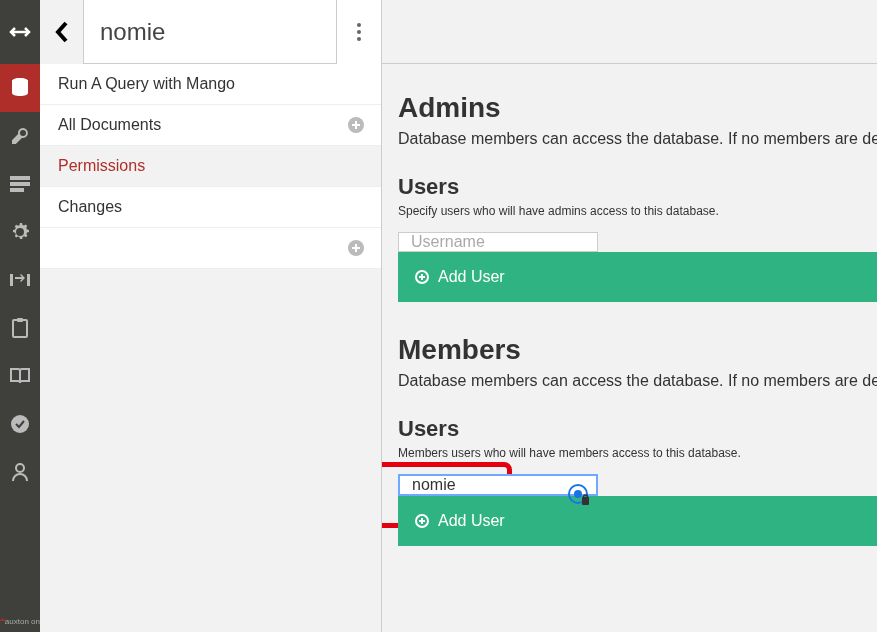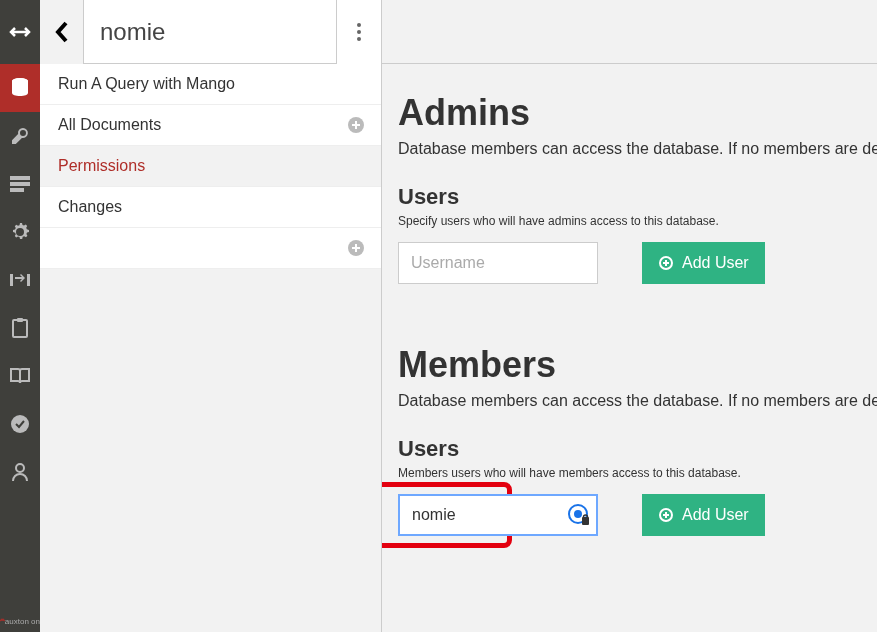--- a/index.html
+++ b/index.html
@@ -25,28 +25,28 @@
   .navlist { list-style:none; background:#fff;}
   .navlist li { height:41px; display:flex; align-items:center; padding:0 18px; border-bottom:1px solid #eee; font-size:16px; color:#333; cursor:pointer; position:relative;}
   .navlist li.selected { background:#f2f2f2; color:#af2e29;}
   .navlist li .plus { position:absolute; right:16px; color:#bbb; font-size:18px;}
   .navcol-fill { flex:1; background:#f2f2f2;}
 
   
   .main { flex:1; background:#f2f2f2; overflow:hidden;}
   .main-topspace { height:64px; border-bottom:1px solid #ccc;}
   .main-inner { padding: 28px 0 0 16px; }
-  .section h2 { font-size:36px; font-weight:700; margin-bottom:6px; color:#333;}
+  .section h2 { font-size:28px; font-weight:700; margin-bottom:6px; color:#333;}
   .section p.desc { font-size:16px; color:#333; margin-bottom:26px; white-space:nowrap; overflow:hidden;}
   .subhead { font-size:22px; font-weight:700; margin-bottom:4px;}
   .subtext { font-size:12px; color:#333; margin-bottom:14px; white-space:nowrap; overflow:hidden;}
-  .inputrow { display:flex; align-items:stretch; height:42px; margin-bottom:60px;}
+  .inputrow { display:flex; align-items:stretch; height:42px; margin-bottom:60px;flex-direction:column;}
   .inputrow input { width:200px; border:1px solid #ccc; padding:0 12px; font-size:16px; color:#333; outline:none; background:#fff;}
   .inputrow input::placeholder { color:#aaa;}
-  .inputrow button { display:flex; align-items:center; gap:8px; border:none; background:#2fb383; color:#fff; font-size:16px; padding:0 16px; cursor:pointer;margin-left:44px;}
+  .inputrow button { display:flex; align-items:center; gap:8px; border:none; background:#2fb383; color:#fff; font-size:16px; padding:16px 16px; cursor:pointer;}
   .inputrow button .plus-circle { display:inline-flex;}
   .highlight-box { position:absolute; border:5px solid #e3000f; border-radius:8px; pointer-events:none;}
   .members-block { position:relative; }
   .members-block .highlight-box { left:-26px; top:-12px; width:140px; height:66px; }
   .members-block .inputrow { position:relative; }
   .lock-badge { position:absolute; left:170px; top:50%; transform:translateY(-50%);}
   .inputrow.focused input { border:2px solid #6ea8ff; width:200px;}
 
 </style>
 </head>

